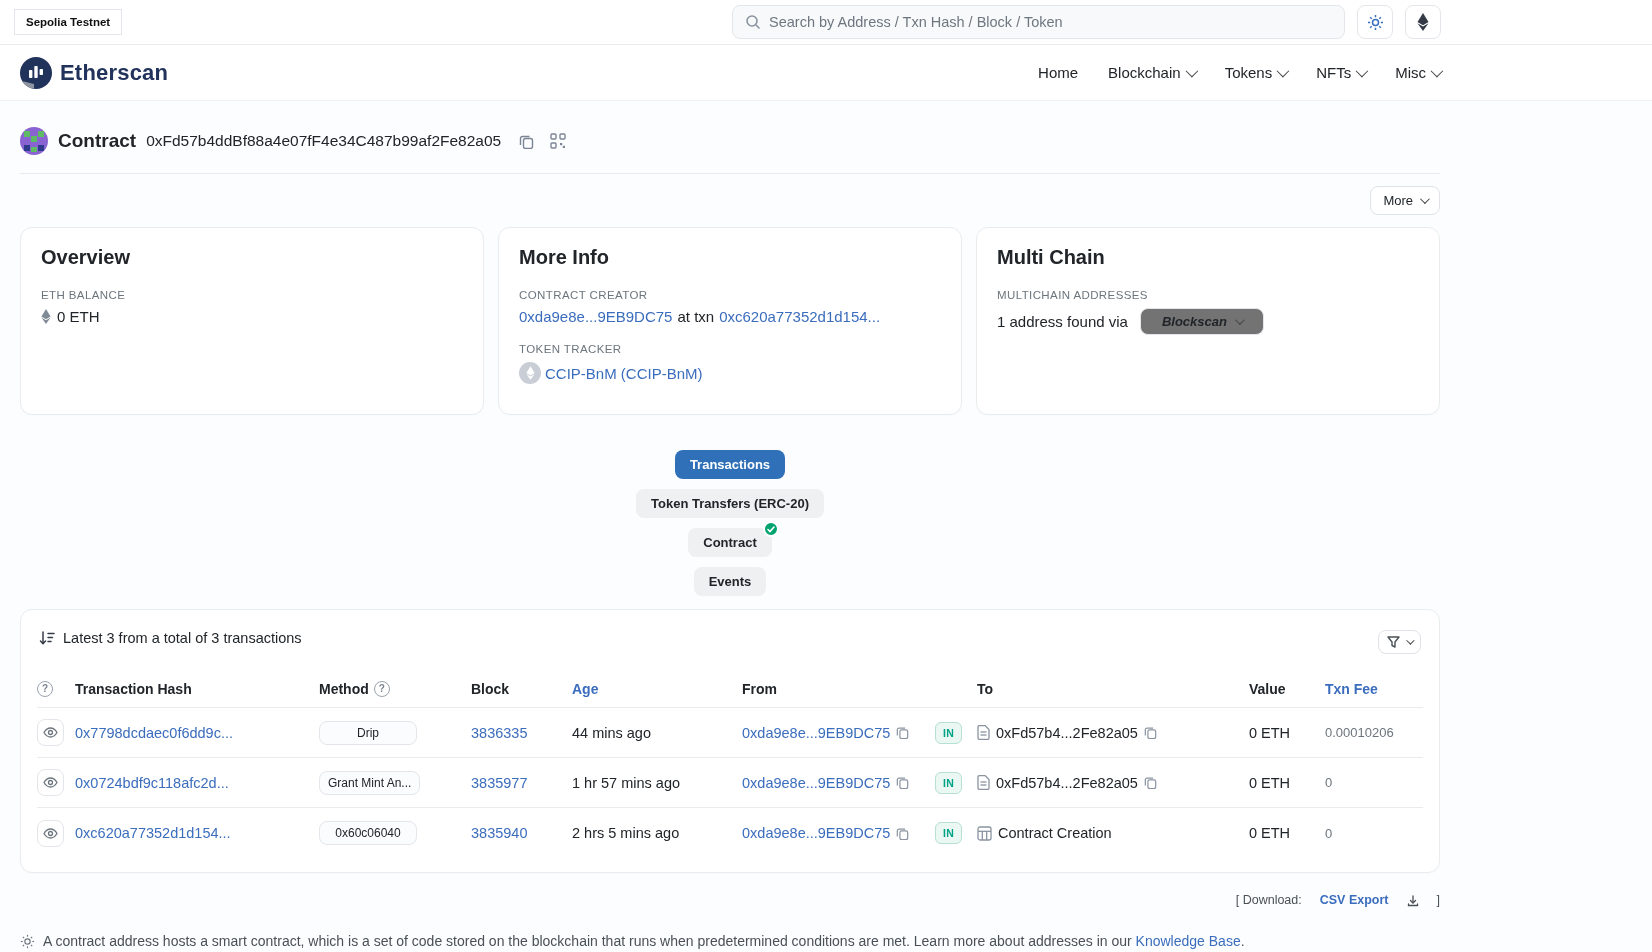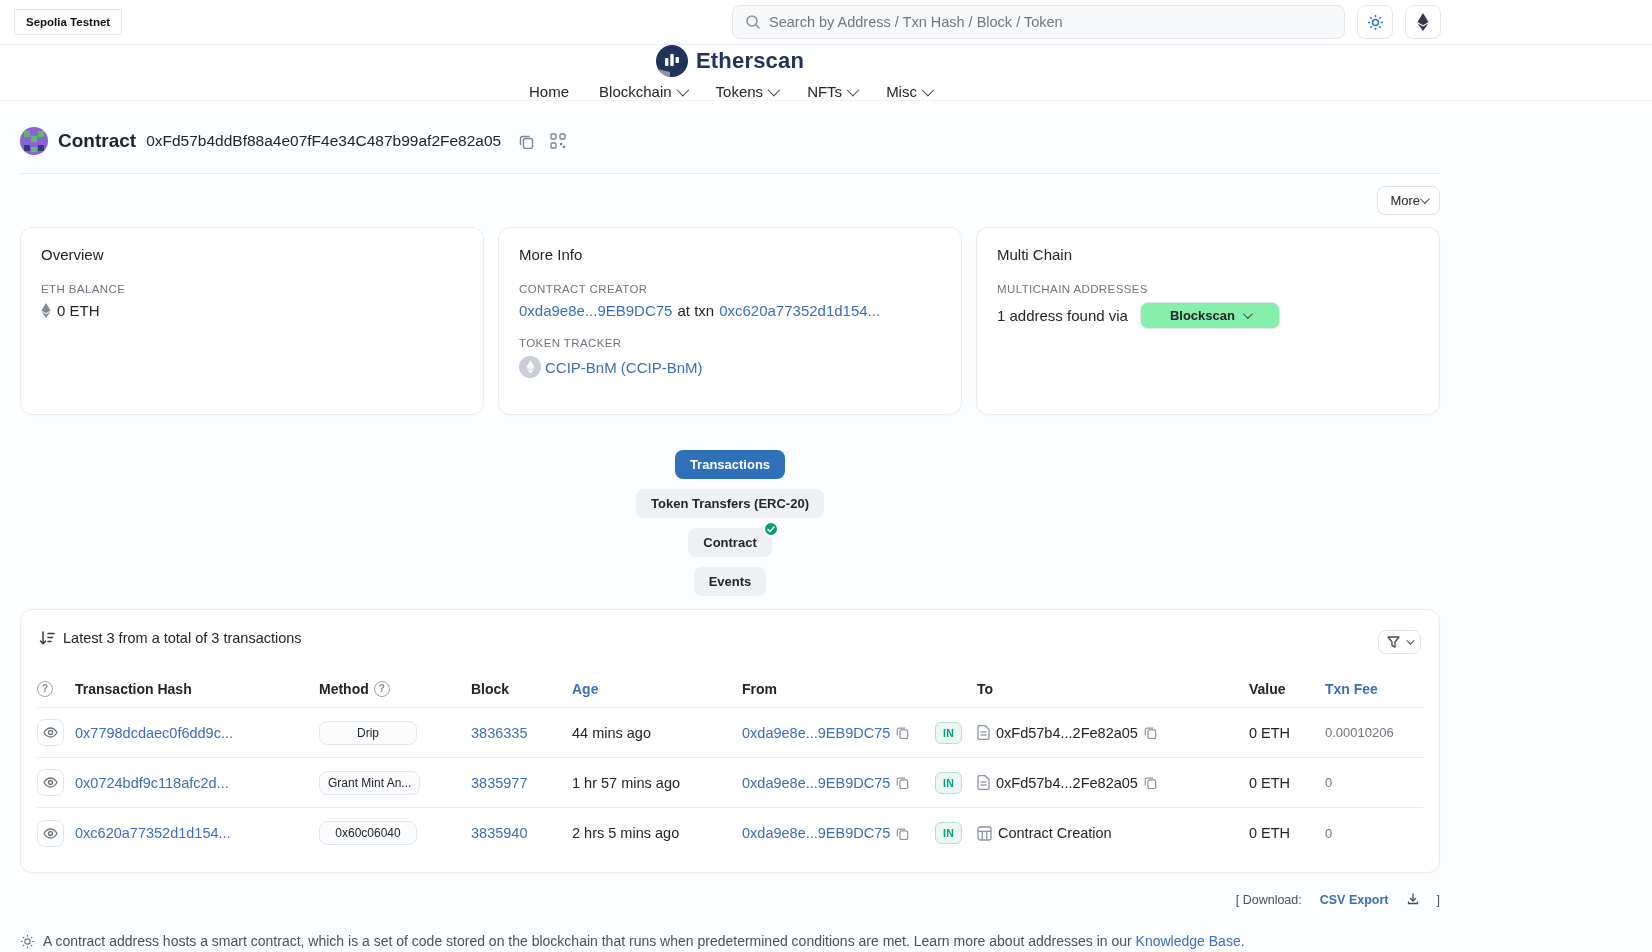--- a/index.html
+++ b/index.html
@@ -28,55 +28,55 @@
   .searchbox{display:flex;align-items:center;gap:8px;width:613px;height:34px;background:#f8f9fa;
           border:1px solid var(--border2);border-radius:8px;padding:0 12px;}
   .searchbox input{border:0;outline:0;background:transparent;flex:1;font-size:14.5px;color:var(--dark);
           font-family:inherit;}
   .searchbox input::placeholder{color:#6e7780;}
   .sq-btn{width:36px;height:34px;border:1px solid var(--border2);border-radius:8px;background:#fff;
           display:flex;align-items:center;justify-content:center;cursor:pointer;}
 
   
   .mainhead{display:flex;align-items:center;justify-content:space-between;background:#fff;
-          padding:0 212px 0 20px;height:56px;border-bottom:1px solid #f1f3f5;flex-direction:column;}
+          padding:0 212px 0 20px;height:56px;border-bottom:1px solid #f1f3f5;}
   .brand{display:flex;align-items:center;gap:8px;}
   .brand-name{font-size:22px;font-weight:600;color:var(--navy);letter-spacing:.2px;}
   .nav{display:flex;align-items:center;gap:30px;}
   .nav-item{display:flex;align-items:center;gap:5px;font-size:15px;color:var(--dark);cursor:pointer;}
   .chev{width:9px;height:9px;border-right:1.6px solid #444;border-bottom:1.6px solid #444;
           transform:rotate(45deg) translateY(-2px);display:inline-block;}
 
   
   .container{width:1420px;margin-left:20px;}
   .page-head{display:flex;align-items:center;gap:10px;padding:26px 0 18px;}
   .page-title{font-size:19px;font-weight:700;}
   .page-address{font-size:15.5px;color:var(--dark);}
   .ghost-icon{color:#7b8494;cursor:pointer;}
   .divider{border:0;border-top:1px solid var(--border);}
   .more-row{display:flex;justify-content:flex-end;margin:12px 0;}
-  .more-btn{display:flex;align-items:center;border:1px solid #dfe3e8;border-radius:8px;
+  .more-btn{display:flex;align-items:center;gap:7px;border:1px solid #dfe3e8;border-radius:8px;
           background:#fff;padding:6px 12px;font-size:13px;color:var(--dark);cursor:pointer;}
   .more-btn .chev{width:7px;height:7px;}
 
   
   .cards{display:flex;gap:14px;}
   .card{flex:1;background:#fff;border:1px solid var(--border);border-radius:12px;padding:18px 20px;
           height:188px;box-shadow:0 1px 2px rgba(0,0,0,.02);}
-  .card h2{font-size:15px;font-weight:400;margin-bottom:20px;}
+  .card h2{font-size:20px;font-weight:700;margin-bottom:20px;}
   .mini-label{font-size:11.5px;color:var(--muted);letter-spacing:.4px;margin-bottom:7px;}
   .val-row{display:flex;align-items:center;gap:6px;font-size:15px;}
   .mi-block{margin-bottom:18px;}
   .link{color:var(--link);text-decoration:none;cursor:pointer;}
   .token-row{display:flex;align-items:center;gap:4px;margin-top:4px;}
   .token-logo{width:22px;height:22px;border-radius:50%;background:#c9ced6;display:flex;
           align-items:center;justify-content:center;}
   .select-pill{display:inline-flex;align-items:center;gap:8px;border:1px solid var(--border2);
-          border-radius:8px;background:#86efac;padding:5px 29px;font-size:13px;font-weight:600;
-          color:var(--dark);cursor:pointer;margin-left:6px;}
+          border-radius:8px;background:#737373;padding:5px 21px;font-size:13px;font-weight:600;
+          color:var(--dark);cursor:pointer;margin-left:6px;font-style:italic;}
   .select-pill .chev{width:7px;height:7px;}
 
   
   .tabs{display:flex;align-items:center;gap:10px;margin-top:35px;flex-direction:column;}
   .tab{position:relative;background:#eef0f2;border-radius:8px;padding:7px 15px;font-size:13px;
           font-weight:700;color:var(--dark);cursor:pointer;}
   .tab.active{background:var(--tab-active);color:#fff;}
   .verified-dot{position:absolute;top:-7px;right:-7px;width:16px;height:16px;border-radius:50%;
           background:#00a36f;border:2px solid #fff;display:flex;align-items:center;justify-content:center;}
 
@@ -100,21 +100,21 @@
           border:1px solid var(--border2);border-radius:8px;background:#fbfcfd;padding:4px 8px;
           white-space:nowrap;overflow:hidden;text-overflow:ellipsis;cursor:default;}
   .in-badge{font-size:10.5px;font-weight:700;letter-spacing:.3px;color:var(--green);background:var(--green-bg);
           border:1px solid var(--green-border);border-radius:6px;padding:4px 7px;}
   .fee{font-size:13px;color:var(--muted);}
   .copy-icon{color:#8a94a0;cursor:pointer;}
   .q-icon{width:16px;height:16px;border:1.3px solid #9aa3ad;border-radius:50%;color:#7b8490;
           font-size:10px;font-weight:700;display:inline-flex;align-items:center;justify-content:center;}
 
   
-  .download-row{display:flex;justify-content:flex-end;align-items:flex-start;gap:18px;margin-top:20px;
+  .download-row{display:flex;justify-content:flex-end;align-items:flex-end;gap:18px;margin-top:20px;
           font-size:12.5px;color:#495057;}
   .download-row .link{font-weight:700;font-size:12.5px;}
   .footnote{display:flex;align-items:flex-start;gap:8px;margin-top:26px;font-size:14px;color:#495057;}
 </style>
 </head>
 <body>
 
 <div class="topbar">
   <button class="network-badge">Sepolia Testnet</button>
   <div class="top-right">

